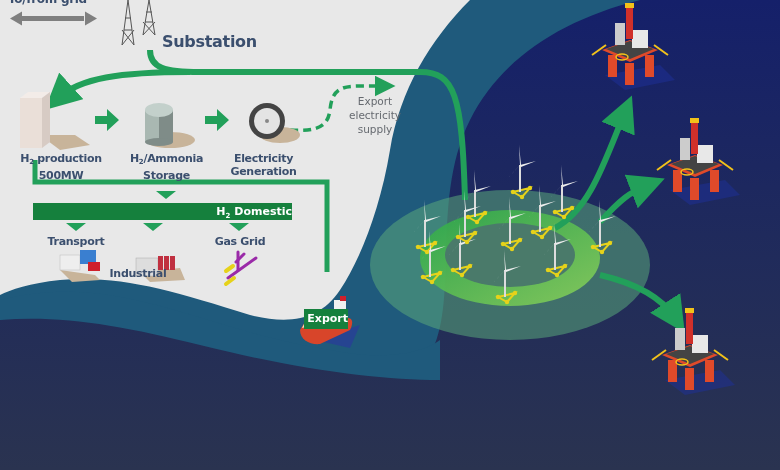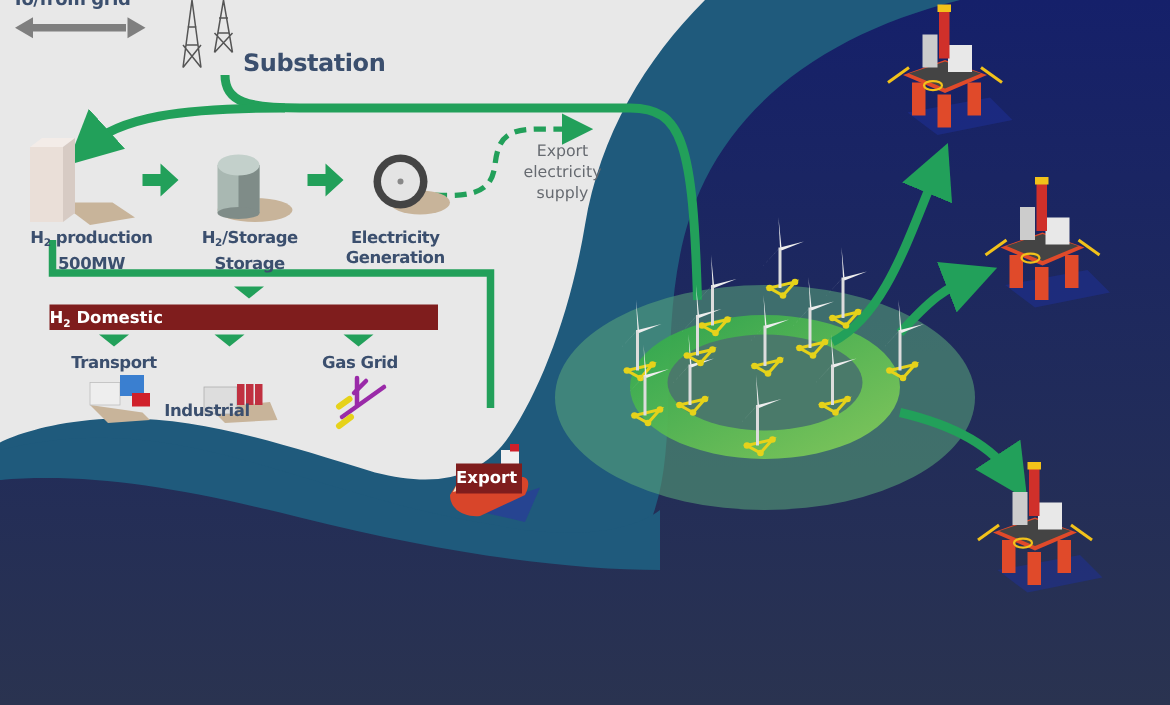--- a/index.html
+++ b/index.html
@@ -1,20 +1,20 @@
 <!DOCTYPE html>
 <html><head>
 <meta charset="utf-8">
 <style>
   html,body{margin:0;padding:0;}
   body{width:780px;height:470px;overflow:hidden;position:relative;background:#2a3350;font-family:"DejaVu Sans",sans-serif;}
   #scene{position:absolute;left:0;top:0;width:780px;height:470px;}
   .lbl{position:absolute;color:#3b4f6e;font-weight:bold;font-size:11px;text-align:center;line-height:13px;font-family:"DejaVu Sans",sans-serif;letter-spacing:-0.3px;}
   .lbl sub{font-size:7px;vertical-align:-2px;}
-  .grey-bar{position:absolute;background:#7f1d1d;color:#fff;font-weight:bold;font-size:11px;text-align:left;}
+  .grey-bar{position:absolute;background:#15803d;color:#fff;font-weight:bold;font-size:11px;text-align:right;}
   .infill{position:absolute;color:#666a70;font-size:10.5px;text-align:center;line-height:14px;}
 </style>
 </head>
 <body>
 
 <svg id="scene" viewBox="0 0 780 470" xmlns="http://www.w3.org/2000/svg">
   <defs>
     <linearGradient id="deepGrad" x1="0" y1="0" x2="0" y2="1">
       <stop offset="0" stop-color="#15206a"></stop>
       <stop offset="0.5" stop-color="#1f2a5c"></stop>
@@ -295,21 +295,21 @@
 </svg>
 
 <div class="lbl" style="left:8px;top:-7px;width:110px;font-size:12px;text-align:left;">To/from grid</div>
 <div class="lbl" style="left:162px;top:35px;font-size:16px;">Substation</div>
 
 <div class="lbl" style="left:16px;top:152px;width:90px;">
   <span>H</span><sub>2</sub><span> production</span><br>
   <span>500MW</span>
 </div>
 <div class="lbl" style="left:124px;top:152px;width:85px;">
-  <span>H</span><sub>2</sub><span>/Storage</span><br>
+  <span>H</span><sub>2</sub><span>/Ammonia</span><br>
   <span>Storage</span>
 </div>
 <div class="lbl" style="left:226px;top:152px;width:75px;">
   <span>Electricity</span><br>
   <span>Generation</span>
 </div>
 
 <div class="infill" style="left:340px;top:94px;width:70px;">
   <span>Export</span><br>
   <span>electricity</span><br>

